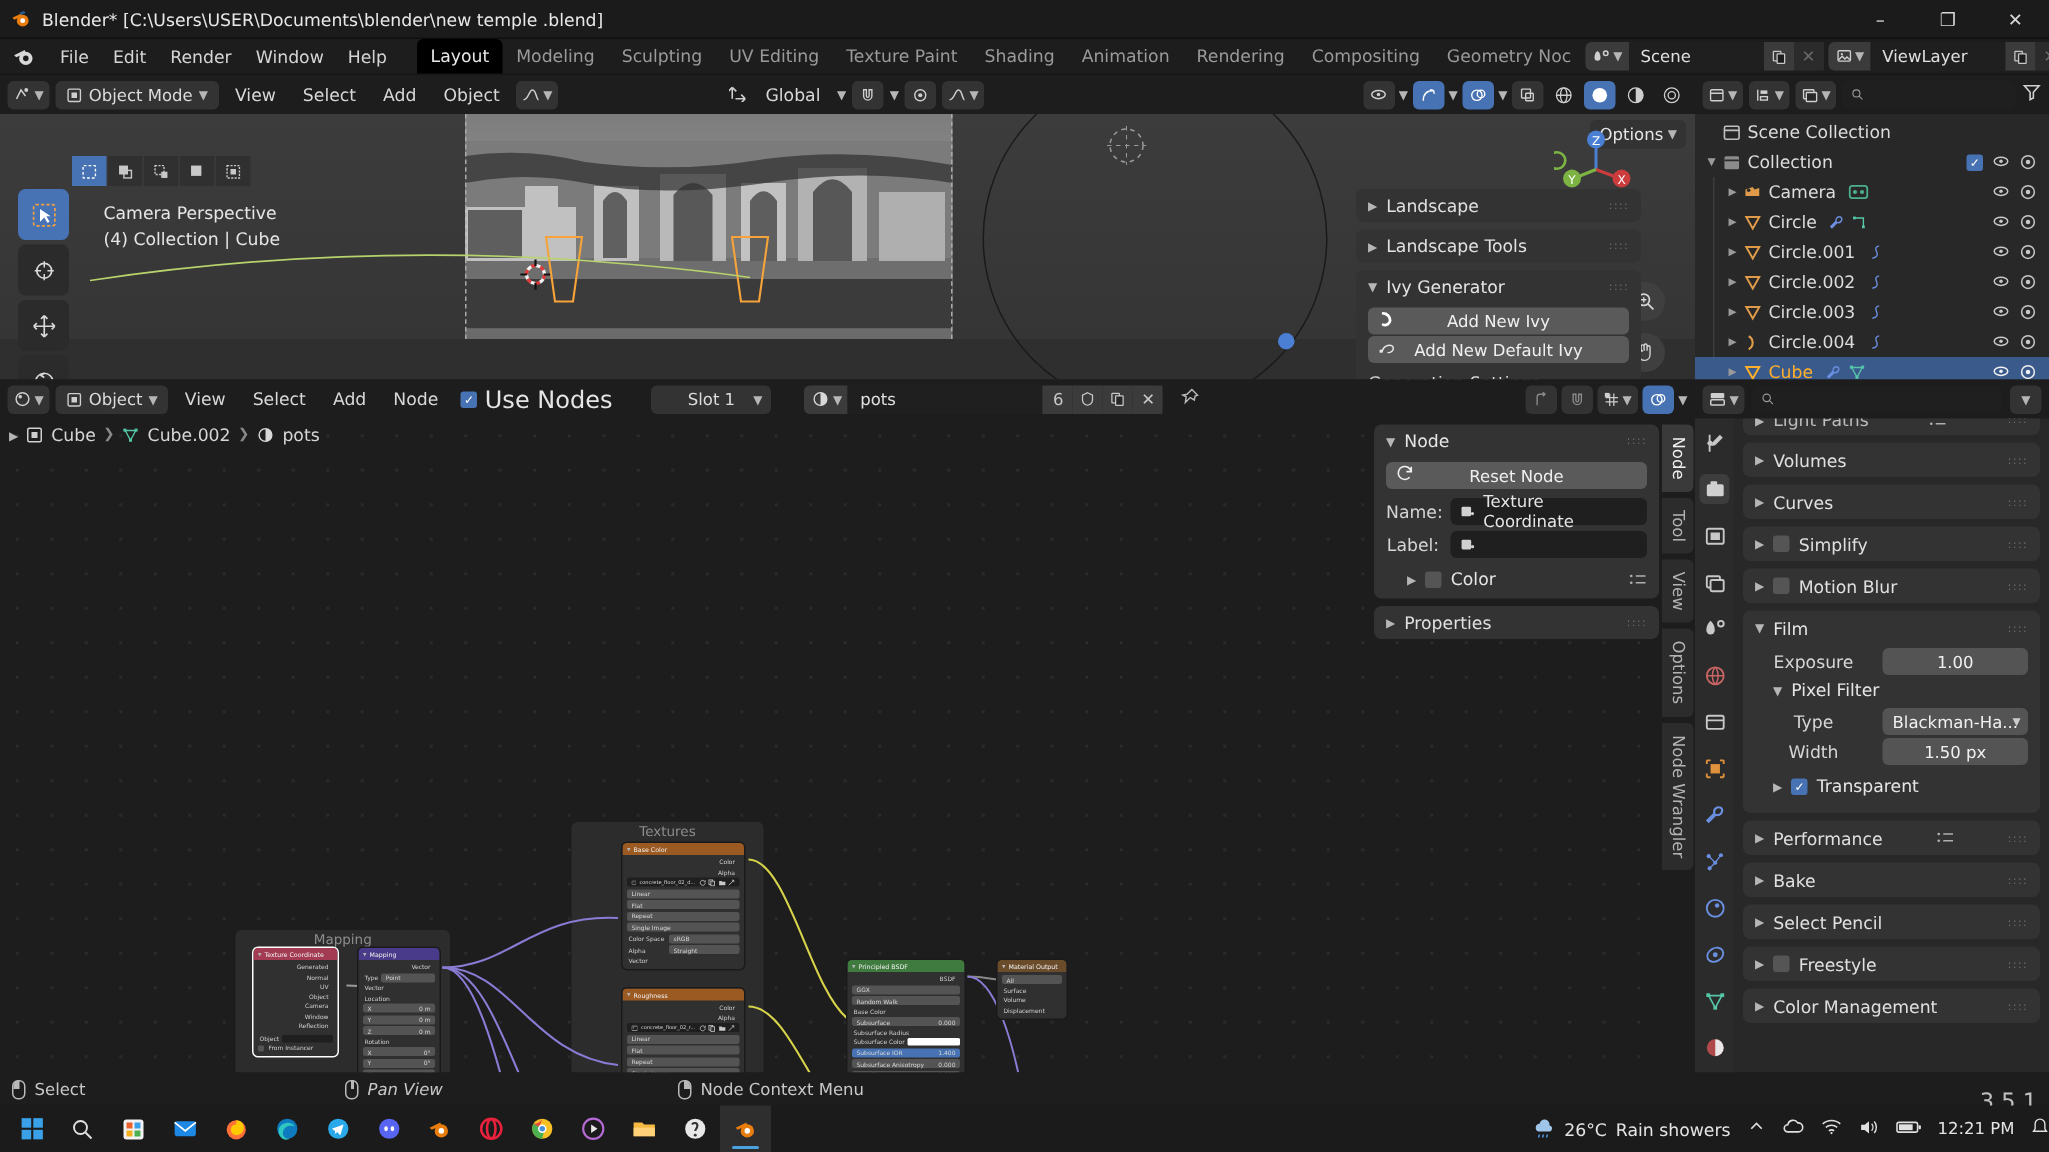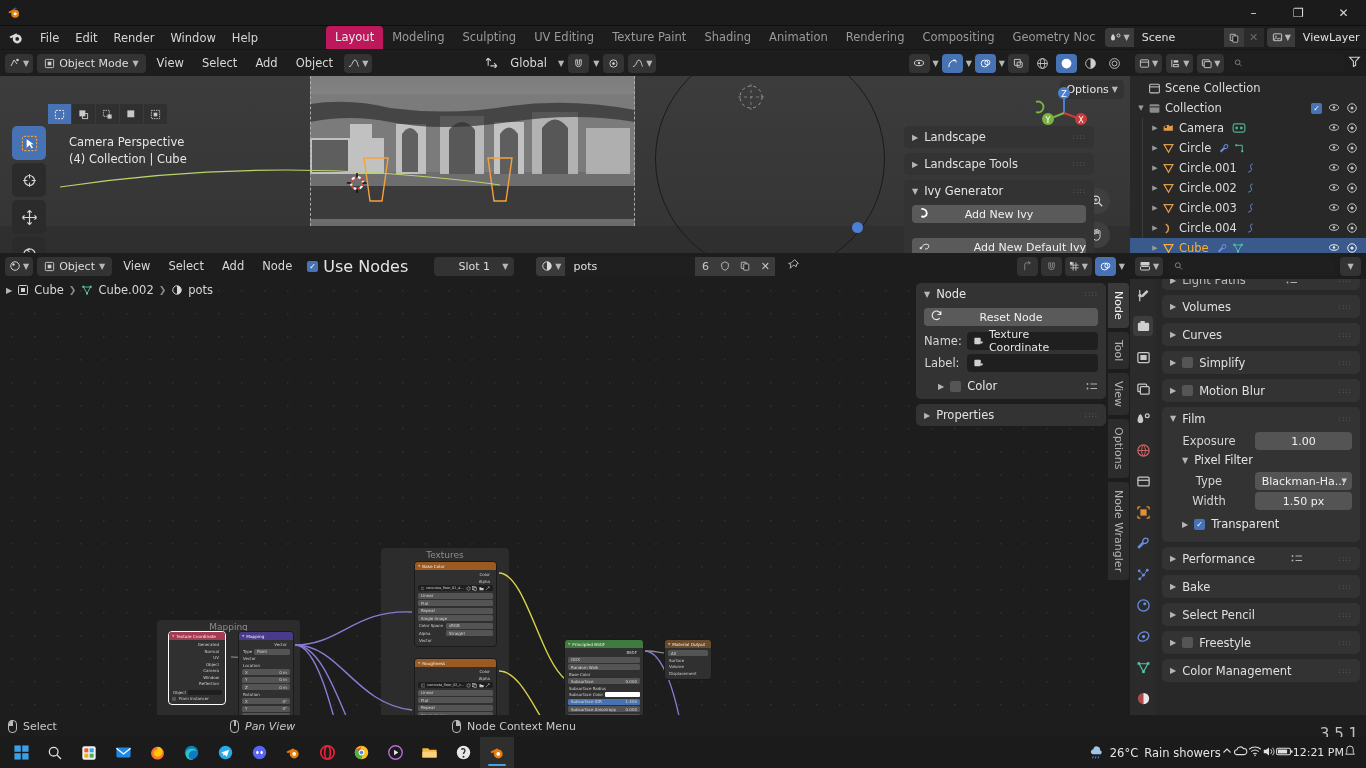--- a/index.html
+++ b/index.html
@@ -17,21 +17,21 @@
   .winbtn { width:45px; height:26px; display:flex; align-items:center; justify-content:center;
     color:#d8d8d8; font-size:12px; }
 
   
   .topbar { height:24px; background:#1d1d1d; display:flex; align-items:center; gap:0px;
     padding:0 4px; border-bottom:1px solid #161616; }
   .bl-logo { width:18px; height:18px; margin:0 7px 0 4px; display:flex; align-items:center; justify-content:center;}
   .menu-item { padding:3px 8px; color:#d5d5d5; font-size:11.5px; border-radius:3px; white-space:nowrap; }
   .wstabs { display:flex; align-items:center; margin-left:12px; gap:0px; }
   .wstab { padding:4px 9px 5px; font-size:11.5px; color:#9a9a9a; white-space:nowrap; border-radius:4px 4px 0 0;}
-  .wstab.active { background:#be185d; color:#e8e8e8;margin-left:48px; }
+  .wstab.active { background:#000000; color:#e8e8e8; }
   .topbar-right { margin-left:auto; display:flex; align-items:center; gap:3px; padding-right:4px;}
   .id-block { display:flex; align-items:center; background:#282828; border-radius:4px; height:19px; }
   .id-ic { display:flex; align-items:center; gap:2px; padding:0 4px 0 5px; background:#3b3b3b;
     border-radius:4px 0 0 4px; height:19px; }
   .id-name { background:#1f1f1f; height:19px; display:flex; align-items:center; padding:0 8px;
     min-width:90px; font-size:11px; color:#e0e0e0;}
   .id-btn { width:20px; height:19px; display:flex; align-items:center; justify-content:center;
     background:#3b3b3b; color:#c8c8c8; }
   .id-btn.dim { color:#6a6a6a; background:#2b2b2b; }
 
@@ -172,39 +172,40 @@
   .sb-right { margin-left:auto; font-size:15px; color:#c0c0c0;margin-top:16px;}
 
   
   .taskbar { position:absolute; left:0; top:737px; width:1366px; height:31px;
     background:#1b1b1b; display:flex; align-items:center; gap:0px; padding-left:4px;}
   .tb-app { width:34px; height:31px; display:flex; align-items:center; justify-content:center;
     position:relative; }
   .tb-app.active { background:#2e2e2e; }
   .tb-app .ubar { position:absolute; bottom:2px; left:8px; width:18px; height:2px;
     background:#4aa3df; border-radius:1px;}
-  .tray { margin-left:auto; display:flex; align-items:center; padding-right:10px;
+  .tray { margin-left:auto; display:flex; align-items:center; gap:11px; 
     font-size:11px; color:#e4e4e4;}
   .weather { display:flex; align-items:center; gap:6px; font-size:11.5px;}
   .clock { text-align:center; line-height:12px; font-size:11px;}
 </style>
 </head>
 <body>
 
 <div class="app">
 
   <div class="titlebar">
     <span class="tb-icon">
       <svg width="15" height="15" viewBox="0 0 24 24">
           <circle cx="13" cy="14" r="6.3" fill="#e87d0d"></circle>
           <circle cx="13" cy="14" r="2.6" fill="#fff"></circle>
           <path d="M2 11 L12 6 L13 9 L4 13 Z" fill="#e87d0d"></path>
           <path d="M9.5 5.5 l5 -2 1.5 2.5 -5 2z" fill="#265787"></path>
         </svg>
     </span>
+    <span class="tb-title">Blender* [C:\Users\USER\Documents\blender\new temple .blend]</span>
     <div class="winbtns">
       <div class="winbtn">–</div>
       <div class="winbtn">❐</div>
       <div class="winbtn close">✕</div>
     </div>
   </div>
 
   <div class="topbar">
     <span class="bl-logo">
       <svg width="17" height="17" viewBox="0 0 24 24">
@@ -541,21 +542,21 @@
           <span class="dots">::::</span>
         </div>
         <div class="op-btn">
           <span class="lico">
             <svg width="14" height="14" viewBox="0 0 24 24">
                 <path d="M7 5 a8 8 0 018 8 a6 6 0 01-8 5" fill="none" stroke="#fff" stroke-width="3.2" stroke-linecap="round"></path>
               </svg>
           </span>
           <span>Add New Ivy</span>
         </div>
-        <div class="op-btn" style="margin-top:15px;justify-content:flex-end;">
+        <div class="op-btn" style="margin-top:1px;">
           <span class="lico">
             <svg width="14" height="14" viewBox="0 0 24 24">
                 <path d="M6 16 a8 8 0 0112 -6 a5 5 0 01-6 7" fill="none" stroke="#e8e8e8" stroke-width="1.6"></path>
                 <rect x="3" y="14" width="3.4" height="3.4" fill="#e8e8e8"></rect>
               </svg>
           </span>
           <span>Add New Default Ivy</span>
         </div>
         <div class="sub-label">Generation Settings:</div>
       </div>

